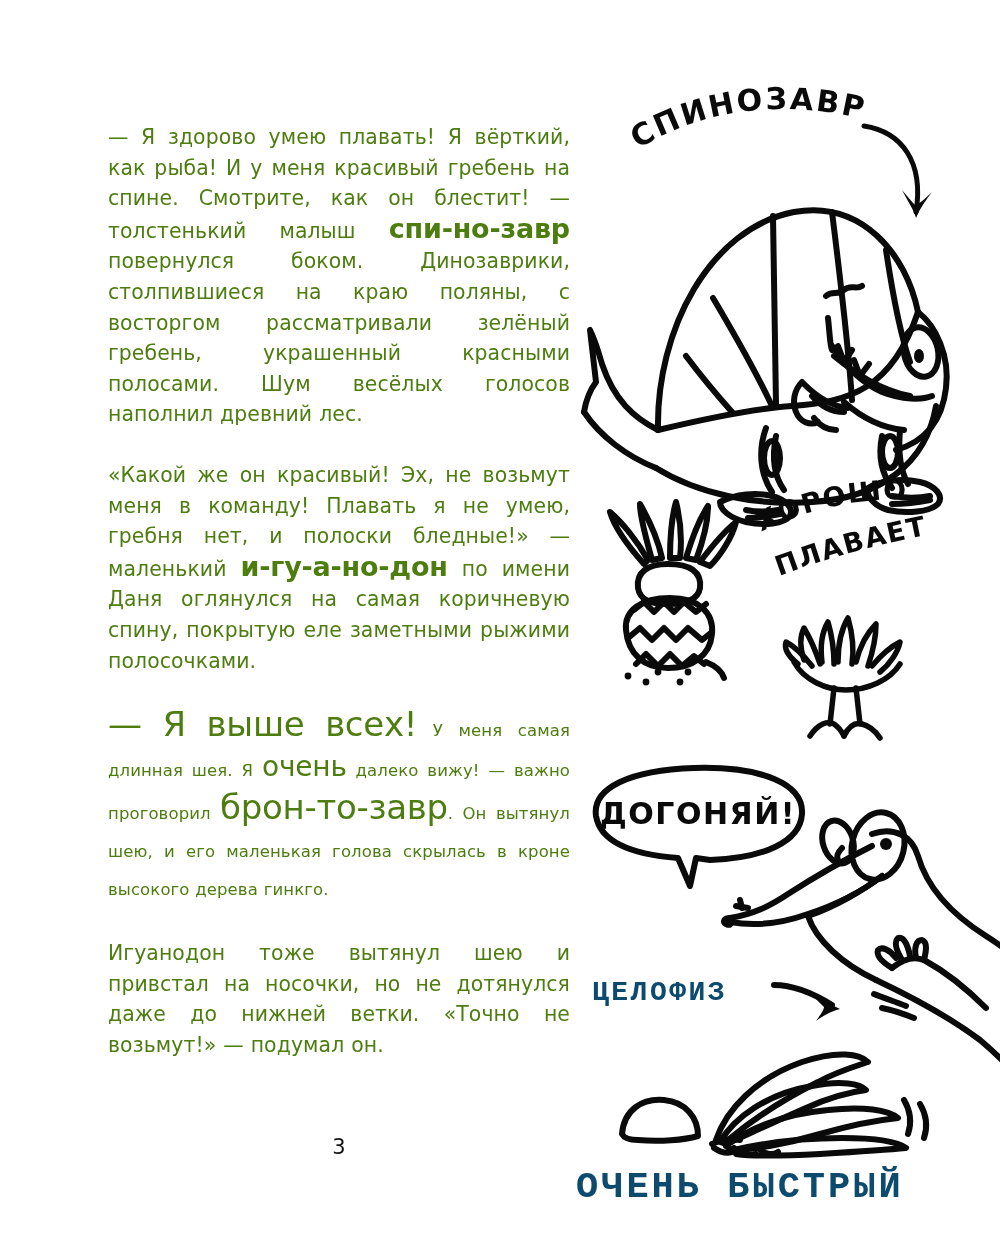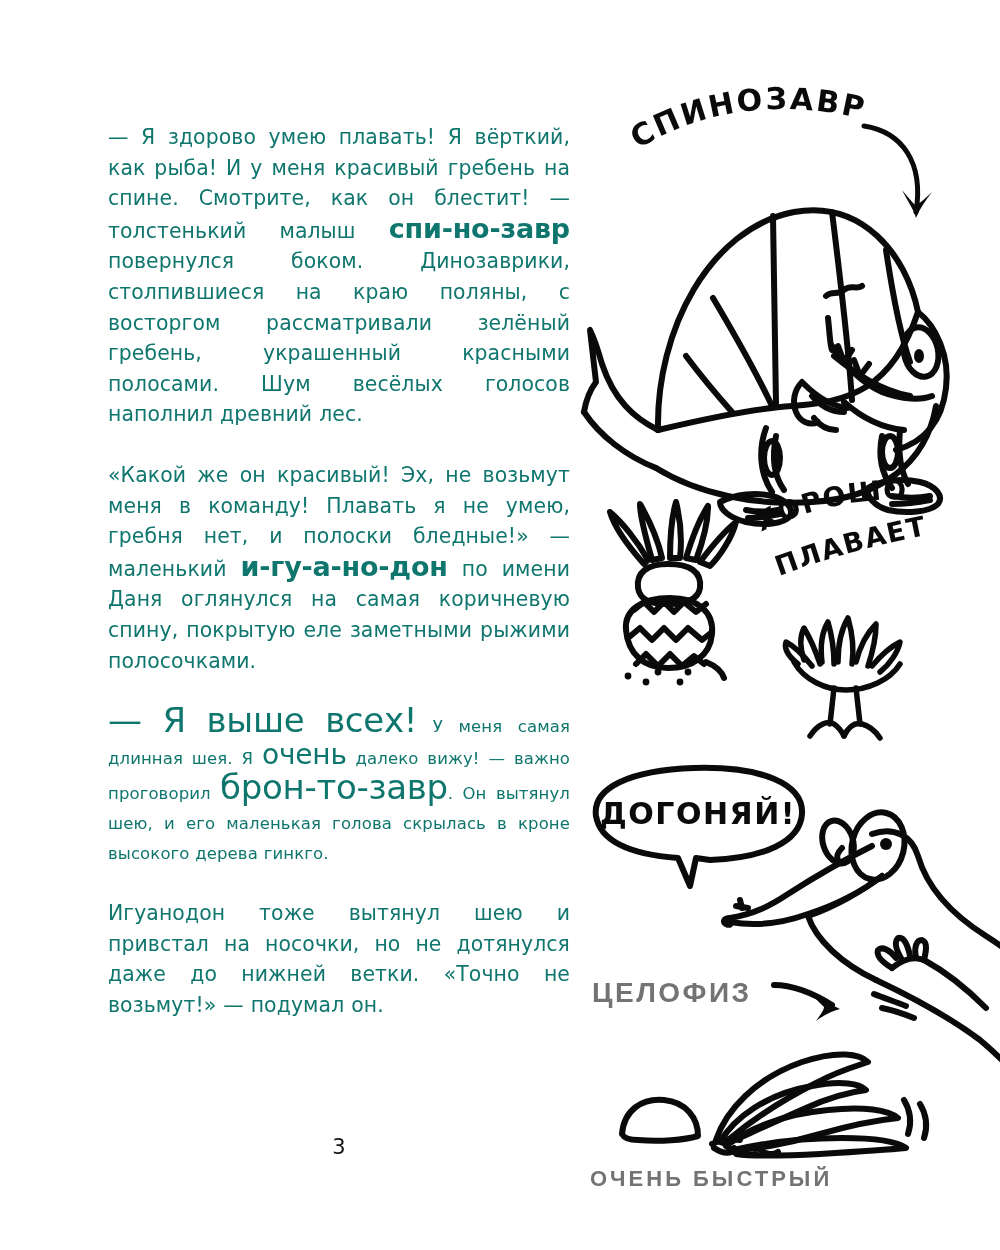--- a/index.html
+++ b/index.html
@@ -33,21 +33,21 @@
   }
 
   .para {
     margin: 0 0 30px 0;
     font-size: 20.4px;
     line-height: 30.6px;
     text-align: justify;
     text-justify: inter-word;
     letter-spacing: 0.1px;
     word-spacing: 0.4px;
-    color: #0f766e;
+    color: #4d7c0f;
   }
   .para:last-of-type { margin-bottom: 8px; }
 
   
   .big {
     font-size: 27px;
     font-weight: 700;
     letter-spacing: -0.2px;
   }
   .huge {
@@ -59,21 +59,21 @@
     font-size: 28px;
     font-weight: 400;
     letter-spacing: -0.2px;
   }
   .small {
     font-size: 16.5px;
   }
 
   
   .para.mixed {
-    line-height: 28px;
+    line-height: 36px;
   }
 
   
   #page-number {
     position: absolute;
     left: 108px;
     top: 1135px;
     width: 462px;
     text-align: center;
     font-size: 21px;
@@ -90,23 +90,23 @@
   }
   .art {
     position: absolute;
     overflow: visible;
   }
   .art svg { display: block; overflow: visible; }
 
   
   .handlabel {
     position: absolute;
-    font-family: Liberation Sans, sans-serif;
+    font-family: Liberation Mono, monospace;
     font-weight: 700;
-    color: #737373;
+    color: #0c4a6e;
     white-space: nowrap;
     letter-spacing: 2px;
   }
 </style>
 </head>
 <body>
 
 <div id="page">
 
   <div id="text-column">
@@ -369,17 +369,17 @@
 
           <path d="M 118 102 C 144 96, 184 90, 226 90 C 260 90, 282 94, 290 100
                    C 268 102, 236 104, 204 106 C 166 108, 134 108, 120 106 Z"></path>
 
           <path d="M 288 52 C 294 62, 296 74, 292 86"></path>
           <path d="M 304 56 C 310 66, 312 78, 308 90"></path>
         </g>
       </svg>
     </div>
 
-    <div class="handlabel" style="left:20px; top:1166px; font-size:22px; letter-spacing:3px;">ОЧЕНЬ БЫСТРЫЙ</div>
+    <div class="handlabel" style="left:6px; top:1166px; font-size:37px; letter-spacing:3px;">ОЧЕНЬ БЫСТРЫЙ</div>
 
   </div>
 
 </div>
 
 </body></html>

